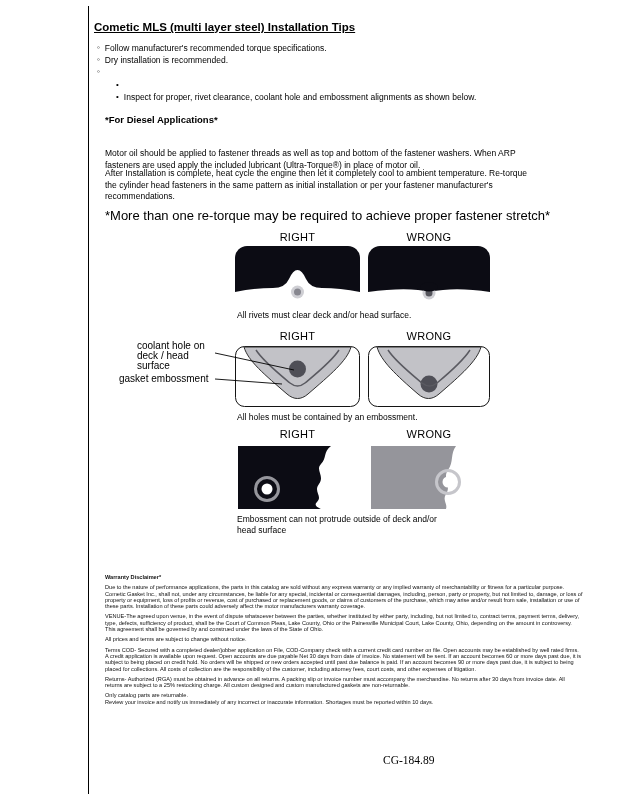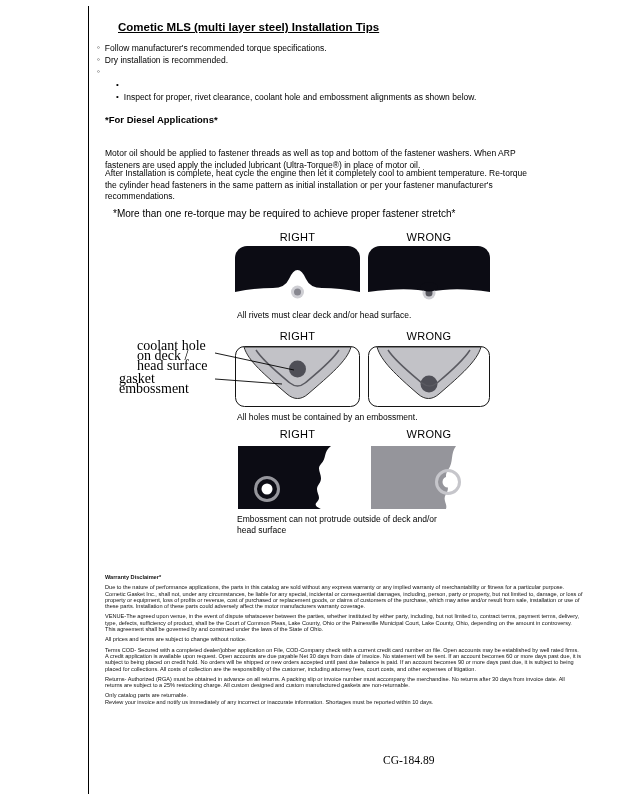--- a/index.html
+++ b/index.html
@@ -1,35 +1,35 @@
 <!DOCTYPE html>
 <html><head>
 <meta charset="utf-8">
 <style>
   html,body{margin:0;padding:0;background:#ffffff;}
   .page{
     position:relative;width:618px;height:800px;background:#ffffff;
     font-family:"Liberation Sans",sans-serif;color:#000;overflow:hidden;
   }
   .left-rule{position:absolute;left:88px;top:6px;width:1px;height:788px;background:#000;}
-  .title{position:absolute;left:118px;top:21px;font-size:11.5px;font-weight:bold;text-decoration:underline;}
+  .title{position:absolute;left:94px;top:21px;font-size:11.5px;font-weight:bold;text-decoration:underline;}
   .bullet-list{position:absolute;left:97px;top:42px;}
   .bullet-row{display:flex;gap:5px;font-size:8.5px;line-height:12px;}
   .bullet-marker{font-size:8px;line-height:12px;}
   .sub-bullet-list{position:absolute;left:116px;top:79px;max-width:430px;}
   .sub-row{display:flex;gap:5px;font-size:8.5px;line-height:12px;}
   .diesel-heading{position:absolute;left:105px;top:114px;font-size:9.5px;font-weight:bold;text-align:right;}
   .para{position:absolute;left:105px;width:428px;font-size:8.5px;line-height:11.5px;}
   .para1{top:132px;margin-top:16px;}
   .para2{top:168px;}
-  .note{position:absolute;left:105px;top:208px;font-size:10px;margin-left:8px;}
+  .note{position:absolute;left:105px;top:208px;font-size:13px;}
   .rw-label{position:absolute;font-size:11px;text-align:center;letter-spacing:0.3px;}
   .panel{position:absolute;}
   .caption{position:absolute;font-size:8.5px;line-height:11px;}
-  .annot{position:absolute;font-size:14px;line-height:10px;font-family:Liberation Serif, serif;}
+  .annot{position:absolute;font-size:10px;line-height:10px;}
   .annot-lines{position:absolute;left:214px;top:345px;}
   .legal{position:absolute;left:105px;top:574px;width:478px;color:#111;}
   .legal-heading{font-size:6px;font-weight:bold;margin:0 0 3px 0;}
   .legal p{font-size:5.6px;line-height:6.3px;margin:0 0 4px 0;}
   .doc-number{position:absolute;left:383px;top:754px;font-size:11.5px;font-family:"Liberation Serif",serif;}
 </style>
 </head>
 <body>
 
 <div class="page">

